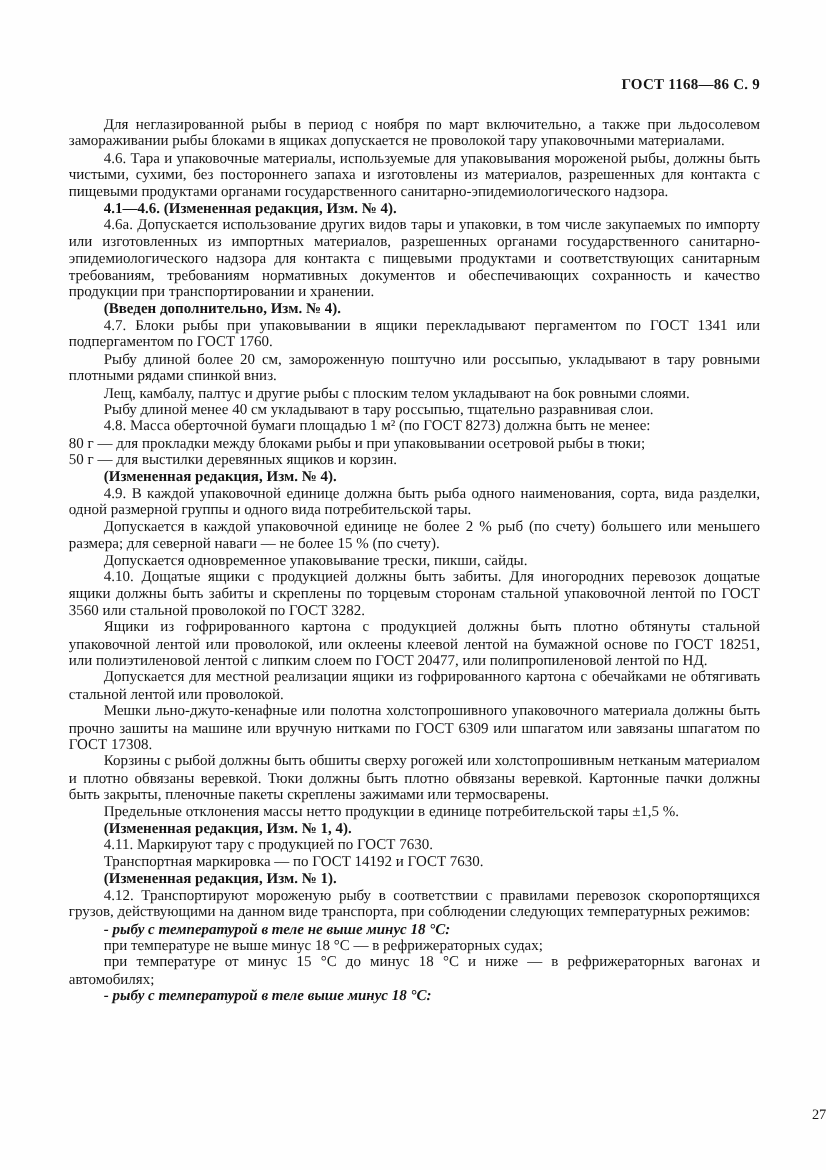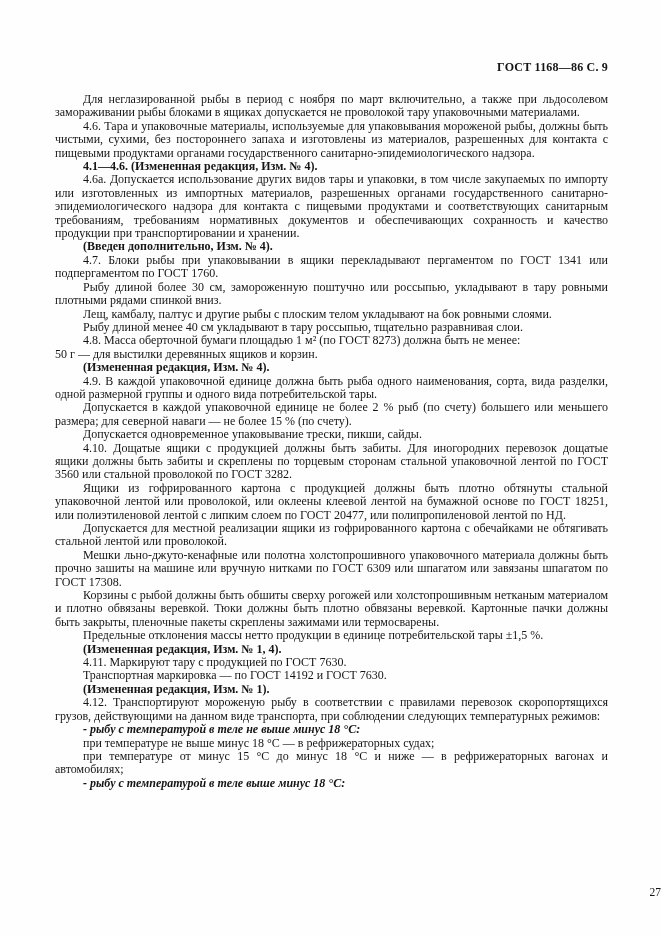--- a/index.html
+++ b/index.html
@@ -64,24 +64,25 @@
 
   <div class="header">ГОСТ 1168—86 С. 9</div>
 
   <div class="content">
     <p>Для неглазированной рыбы в период с ноября по март включительно, а также при льдосолевом замораживании рыбы блоками в ящиках допускается не проволокой тару упаковочными материалами.</p>
     <p>4.6. Тара и упаковочные материалы, используемые для упаковывания мороженой рыбы, должны быть чистыми, сухими, без постороннего запаха и изготовлены из материалов, разрешенных для контакта с пищевыми продуктами органами государственного санитарно-эпидемиологического надзора.</p>
     <p class="bold">4.1—4.6. (Измененная редакция, Изм. № 4).</p>
     <p>4.6а. Допускается использование других видов тары и упаковки, в том числе закупаемых по импорту или изготовленных из импортных материалов, разрешенных органами государственного санитарно-эпидемиологического надзора для контакта с пищевыми продуктами и соответствующих санитарным требованиям, требованиям нормативных документов и обеспечивающих сохранность и качество продукции при транспортировании и хранении.</p>
     <p class="bold">(Введен дополнительно, Изм. № 4).</p>
     <p>4.7. Блоки рыбы при упаковывании в ящики перекладывают пергаментом по ГОСТ 1341 или подпергаментом по ГОСТ 1760.</p>
-    <p>Рыбу длиной более 30 см, замороженную поштучно или россыпью, укладывают в тару ровными плотными рядами спинкой вниз.</p>
+    <p>Рыбу длиной более 20 см, замороженную поштучно или россыпью, укладывают в тару ровными плотными рядами спинкой вниз.</p>
     <p>Лещ, камбалу, палтус и другие рыбы с плоским телом укладывают на бок ровными слоями.</p>
     <p>Рыбу длиной менее 40 см укладывают в тару россыпью, тщательно разравнивая слои.</p>
     <p>4.8. Масса оберточной бумаги площадью 1 м² (по ГОСТ 8273) должна быть не менее:</p>
+    <p class="no-indent">80 г — для прокладки между блоками рыбы и при упаковывании осетровой рыбы в тюки;</p>
     <p class="no-indent">50 г — для выстилки деревянных ящиков и корзин.</p>
     <p class="bold">(Измененная редакция, Изм. № 4).</p>
     <p>4.9. В каждой упаковочной единице должна быть рыба одного наименования, сорта, вида разделки, одной размерной группы и одного вида потребительской тары.</p>
     <p>Допускается в каждой упаковочной единице не более 2 % рыб (по счету) большего или меньшего размера; для северной наваги — не более 15 % (по счету).</p>
     <p>Допускается одновременное упаковывание трески, пикши, сайды.</p>
     <p>4.10. Дощатые ящики с продукцией должны быть забиты. Для иногородних перевозок дощатые ящики должны быть забиты и скреплены по торцевым сторонам стальной упаковочной лентой по ГОСТ 3560 или стальной проволокой по ГОСТ 3282.</p>
     <p>Ящики из гофрированного картона с продукцией должны быть плотно обтянуты стальной упаковочной лентой или проволокой, или оклеены клеевой лентой на бумажной основе по ГОСТ 18251, или полиэтиленовой лентой с липким слоем по ГОСТ 20477, или полипропиленовой лентой по НД.</p>
     <p>Допускается для местной реализации ящики из гофрированного картона с обечайками не обтягивать стальной лентой или проволокой.</p>
     <p>Мешки льно-джуто-кенафные или полотна холстопрошивного упаковочного материала должны быть прочно зашиты на машине или вручную нитками по ГОСТ 6309 или шпагатом или завязаны шпагатом по ГОСТ 17308.</p>
     <p>Корзины с рыбой должны быть обшиты сверху рогожей или холстопрошивным нетканым материалом и плотно обвязаны веревкой. Тюки должны быть плотно обвязаны веревкой. Картонные пачки должны быть закрыты, пленочные пакеты скреплены зажимами или термосварены.</p>

